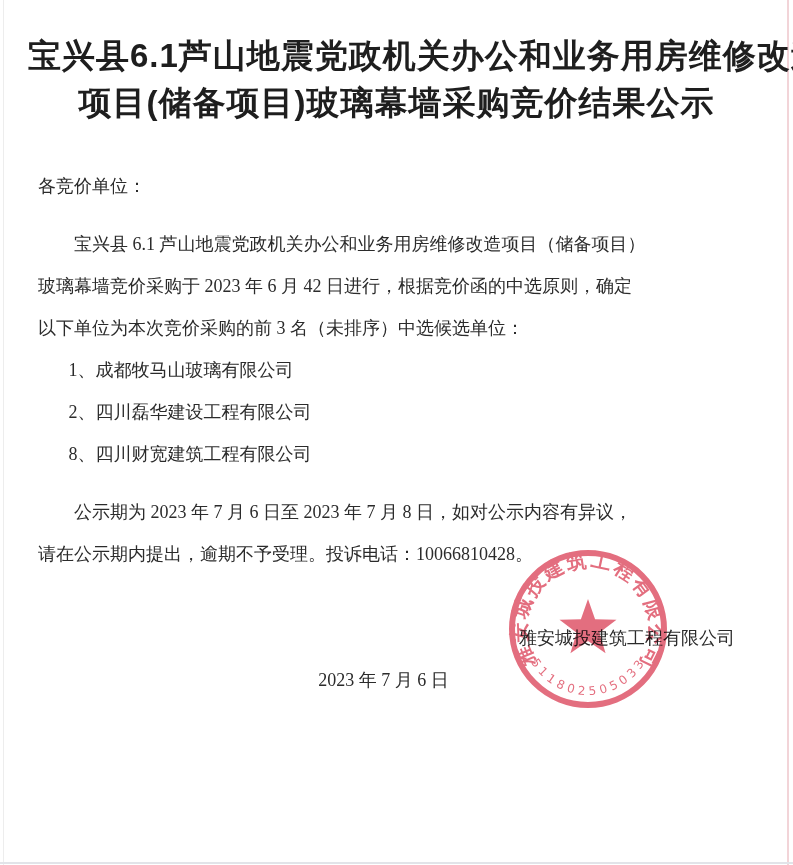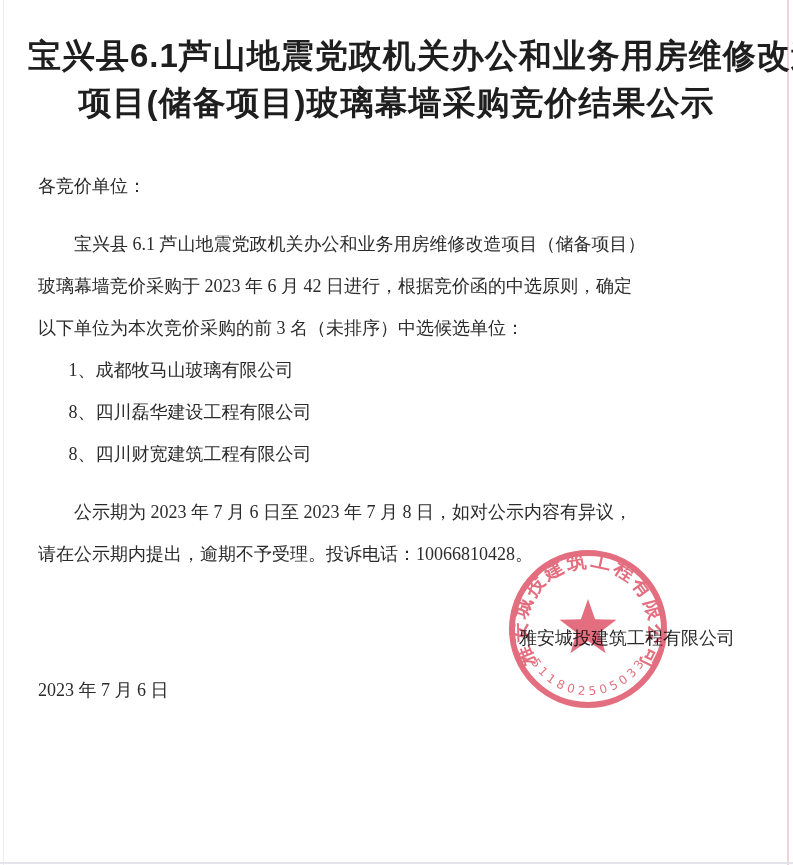--- a/index.html
+++ b/index.html
@@ -27,21 +27,21 @@
   }
   .content {
     position:absolute; top:165px; left:38px; width:717px;
     font-size:18px; line-height:42px;
     color:#2b2b2b;
   }
   .line { white-space:nowrap; }
   .indent { text-indent:2em;margin-top:16px; }
   .winner { padding-left:1.7em; }
   .sign-company { text-align:right; padding-right:20px; margin-top:42px; white-space:nowrap; }
-  .sign-date    { text-align:left; padding-right:26px; white-space:nowrap;margin-top:10px; }
+  .sign-date    { text-align:center; padding-right:26px; white-space:nowrap; }
 
   .seal {
     position:absolute; left:478px; top:519px;
     width:220px; height:220px;
     mix-blend-mode:multiply;
     opacity:0.88;
     pointer-events:none;
   }
   .seal-arc-text {
     font-family:"Liberation Serif", serif;
@@ -71,21 +71,21 @@
     <div class="line">各竞价单位：</div>
 
     <div>
       <div class="line indent">宝兴县 6.1 芦山地震党政机关办公和业务用房维修改造项目（储备项目）</div>
       <div class="line">玻璃幕墙竞价采购于 2023 年 6 月 42 日进行，根据竞价函的中选原则，确定</div>
       <div class="line">以下单位为本次竞价采购的前 3 名（未排序）中选候选单位：</div>
     </div>
 
     <div>
       <div class="line winner">1、成都牧马山玻璃有限公司</div>
-      <div class="line winner">8、四川磊华建设工程有限公司</div>
+      <div class="line winner">2、四川磊华建设工程有限公司</div>
       <div class="line winner">8、四川财宽建筑工程有限公司</div>
     </div>
 
     <div>
       <div class="line indent">公示期为 2023 年 7 月 6 日至 2023 年 7 月 8 日，如对公示内容有异议，</div>
       <div class="line">请在公示期内提出，逾期不予受理。投诉电话：10066810428。</div>
     </div>
 
     <div class="sign-company">雅安城投建筑工程有限公司</div>
     <div class="sign-date">2023 年 7 月 6 日</div>

